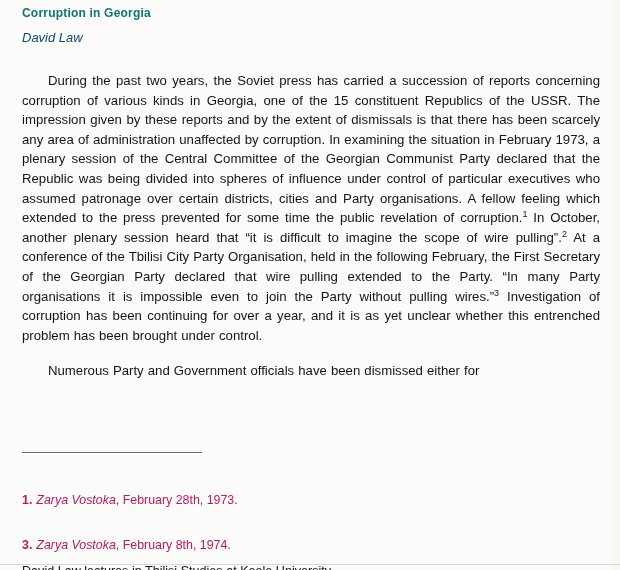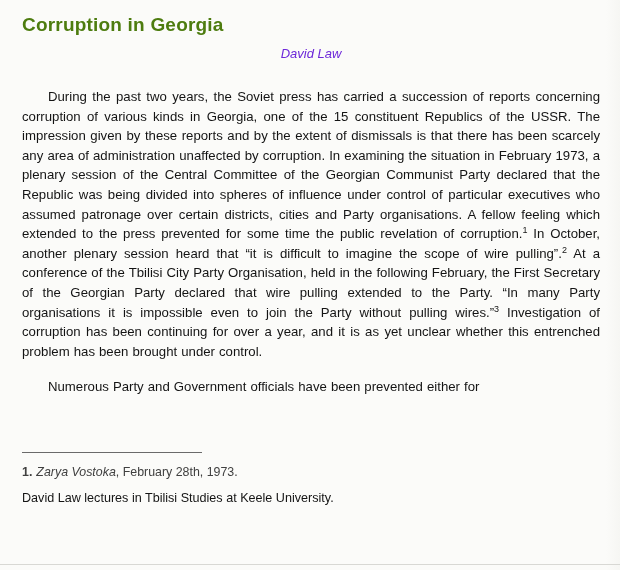--- a/index.html
+++ b/index.html
@@ -23,32 +23,31 @@
     height: 570px;
     background: #fbfbf9;
   }
   .content {
     position: absolute;
     left: 22px;
     top: 6px;
     width: 578px;
   }
   .doc-title {
-    font-size: 19px;
+    font-size: 12px;
     font-weight: bold;
     letter-spacing: 0.2px;
-    margin: 8px 0 10px 0;
-    color: #4d7c0f;
+    margin: 0 0 10px 0;
+    color: #0f766e;
   }
   .doc-author {
     font-size: 13px;
     font-style: italic;
     margin: 0 0 26px 0;
-    color: #6d28d9;
-    text-align: center;
+    color: #0c4a6e;
   }
   .body-para {
     font-size: 13.2px;
     line-height: 19.6px;
     text-align: justify;
     margin: 0 0 16px 0;
     color: #141414;
     word-spacing: 0.4px;
   }
   .body-para.first {
@@ -74,21 +73,22 @@
   .notes {
     position: absolute;
     left: 22px;
     top: 464px;
     width: 578px;
   }
   .note {
     font-size: 12.4px;
     line-height: 17px;
     margin-bottom: 9px;
-    color: #404040;
+    color: #be185d;
+    margin-top: 28px;
   }
   .note .num {
     font-weight: bold;
     margin-right: 4px;
   }
   .note .src {
     font-style: italic;
   }
   .affil {
     font-size: 12.6px;
@@ -120,31 +120,32 @@
 <div class="page">
 
   <div class="content">
 
     <h1 class="doc-title">Corruption in Georgia</h1>
 
     <div class="doc-author">David Law</div>
 
     <p class="body-para first"><span>During the past two years, the Soviet press has carried a succession of reports concerning corruption of various kinds in Georgia, one of the 15 constituent Republics of the USSR. The impression given by these reports and by the extent of dismissals is that there has been scarcely any area of administration unaffected by corruption. In examining the situation in February 1973, a plenary session of the Central Committee of the Georgian Communist Party declared that the Republic was being divided into spheres of influence under control of particular executives who assumed patronage over certain districts, cities and Party organisations. A fellow feeling which extended to the press prevented for some time the public revelation of corruption.</span><sup>1</sup><span> In October, another plenary session heard that “it is difficult to imagine the scope of wire pulling”.</span><sup>2</sup><span> At a conference of the Tbilisi City Party Organisation, held in the following February, the First Secretary of the Georgian Party declared that wire pulling extended to the Party. “In many Party organisations it is impossible even to join the Party without pulling wires.”</span><sup>3</sup><span> Investigation of corruption has been continuing for over a year, and it is as yet unclear whether this entrenched problem has been brought under control.</span></p>
 
-    <p class="body-para second">Numerous Party and Government officials have been prevented either for</p>
+    <p class="body-para second">Numerous Party and Government officials have been dismissed either for</p>
 
   </div>
 
   <div class="rule"></div>
 
   <div class="notes">
 
     <div class="note"><span class="num">1.</span><span class="src">Zarya Vostoka</span><span>, February 28th, 1973.</span></div>
 
 
+    <div class="note"><span class="num">3.</span><span class="src">Zarya Vostoka</span><span>, February 8th, 1974.</span></div>
 
     <div class="affil">David Law lectures in Tbilisi Studies at Keele University.</div>
 
   </div>
 
   <div class="edge-fade"></div>
   <div class="bottom-rule"></div>
 
 </div>
 

